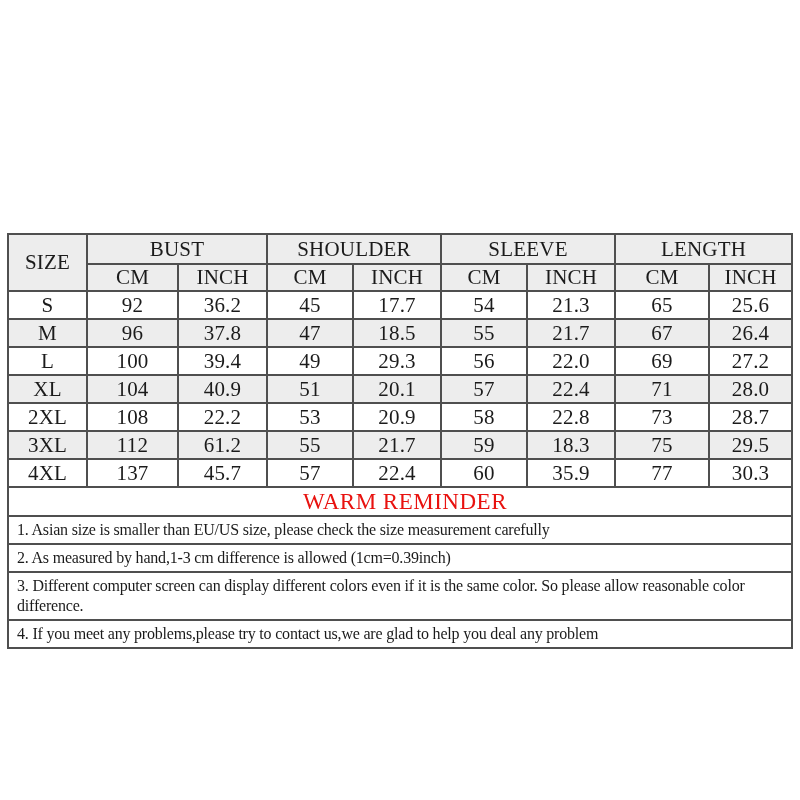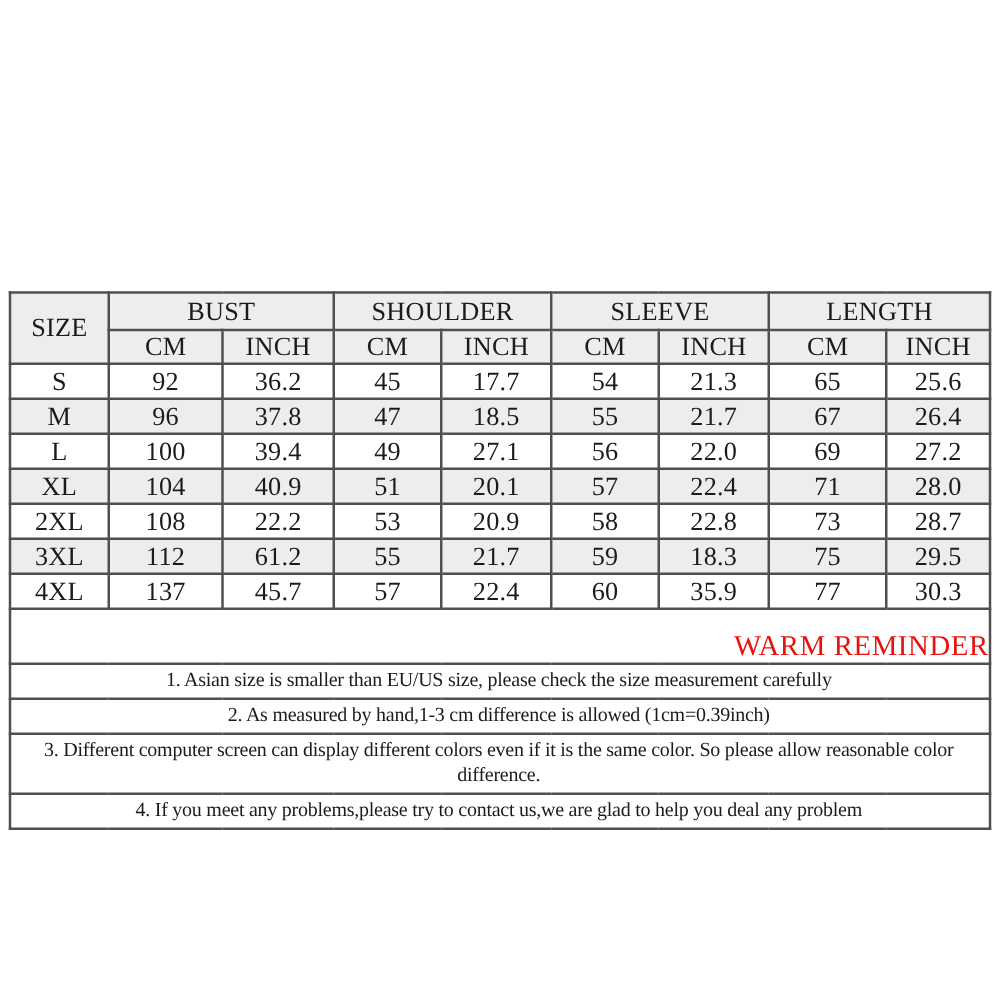--- a/index.html
+++ b/index.html
@@ -43,30 +43,30 @@
   tr.unit-row   { height: 20px; margin-left: 36px; }
   tr.data-row   { height: 28px; }
   tr.group-row th,
   tr.unit-row th {
     background: #ededed;
   }
   th.size-corner { background: #ededed; }
   tr.data-row.stripe td { background: #ededed; }
   tr.reminder-title-row { height: 29px; }
   tr.reminder-title-row td {
-    text-align: right;
-    padding: 16px 0 0 10px;
+    text-align: center;
+    padding: 0 0 0 10px;
     font-size: 23px;
     color: #e8120f;
     letter-spacing: 0.5px;
   }
   tr.note-row { height: 28px; }
   tr.note-row.tall { height: 48px; margin-left: 40px; }
   tr.note-row td {
-    text-align: center;
+    text-align: left;
     padding: 3px 10px 3px 8px;
     font-size: 16px;
     line-height: 20px;
     letter-spacing: -0.2px;
     white-space: normal;
   }
 </style>
 </head>
 <body>
 
@@ -123,21 +123,21 @@
         <td>55</td>
         <td>21.7</td>
         <td>67</td>
         <td>26.4</td>
       </tr>
       <tr class="data-row">
         <td>L</td>
         <td>100</td>
         <td>39.4</td>
         <td>49</td>
-        <td>27.1</td>
+        <td>29.3</td>
         <td>56</td>
         <td>22.0</td>
         <td>69</td>
         <td>27.2</td>
       </tr>
       <tr class="data-row stripe">
         <td>XL</td>
         <td>104</td>
         <td>40.9</td>
         <td>51</td>

